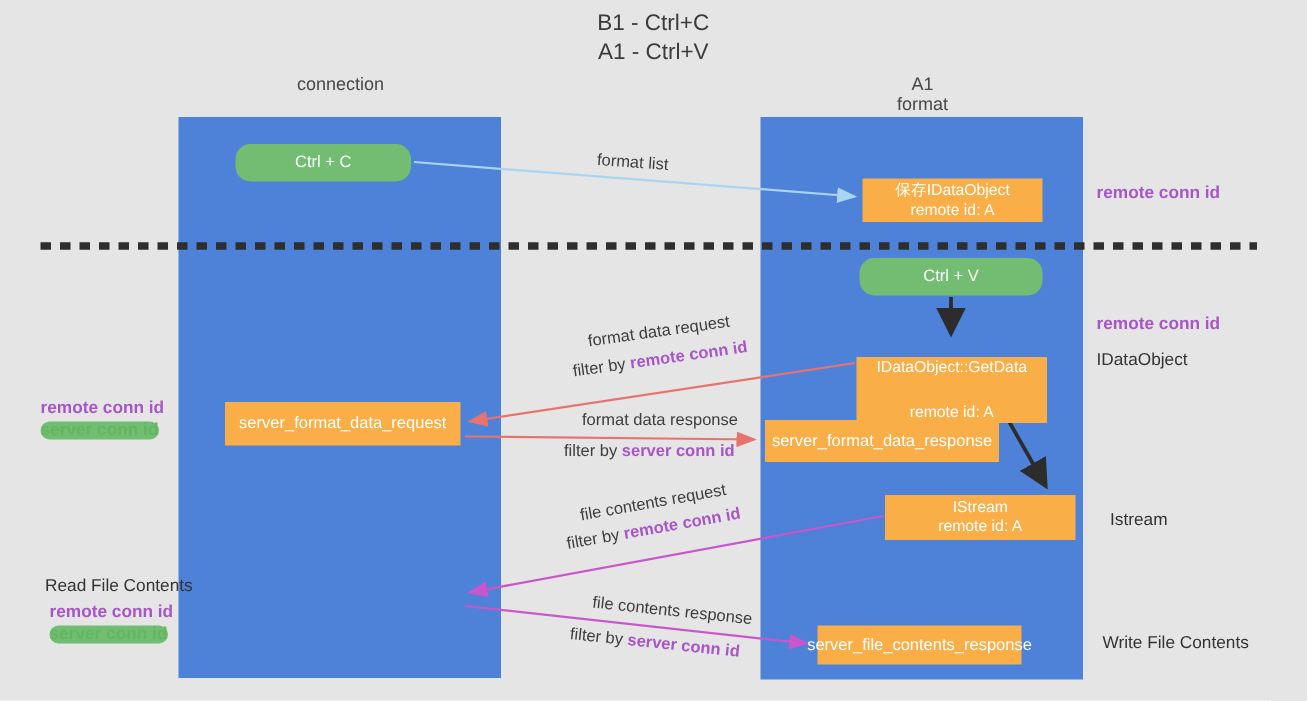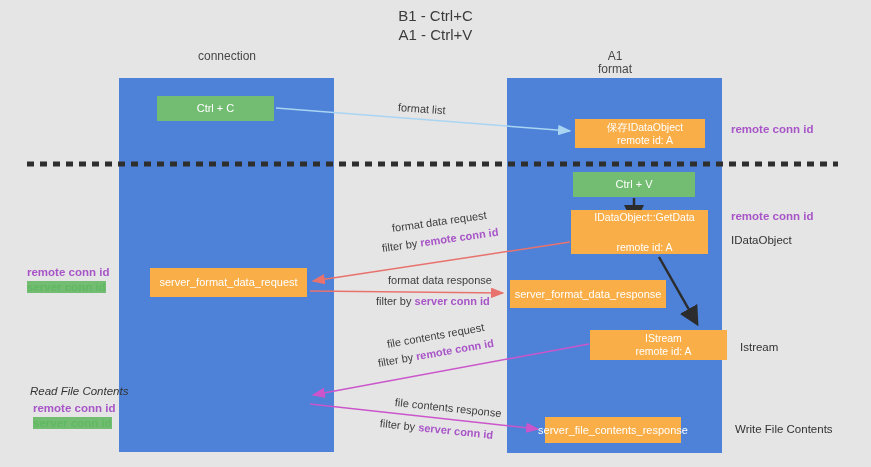--- a/index.html
+++ b/index.html
@@ -12,28 +12,28 @@
   .col-header.left  { left:152px; top:50px; width:150px; }
   .col-header.right { left:540px; top:50px; width:150px; }
 
   .lifeline { position:absolute; background:var(--column-blue); }
   .lifeline.left  { left:119px; top:78px; width:215px; height:374px; }
   .lifeline.right { left:507px; top:78px; width:215px; height:375px; }
 
   .box { position:absolute; display:flex; flex-direction:column; align-items:center;
          justify-content:center; color:#ffffff; text-align:center; line-height:13px;
          font-size:11px; z-index:3; }
-  .box.two { font-size:10.5px;padding-left:10px; }
-  .green  { background:var(--box-green); }
+  .box.two { font-size:10.5px; }
+  .green  { background:var(--box-green);border-radius:10px; }
   .orange { background:var(--box-orange); }
 
   .b-ctrlc    { left:157px; top:96px;  width:117px; height:25px; }
   .b-saveobj  { left:575px; top:119px; width:120px; height:29px; }
   .b-ctrlv    { left:573px; top:172px; width:122px; height:25px; }
-  .b-getdata  { left:571px; top:210px; width:127px; height:44px;gap:17px; }
+  .b-getdata  { left:571px; top:238px; width:127px; height:44px;gap:17px; }
   .b-fmtreq   { left:150px; top:268px; width:157px; height:29px;justify-content:center; }
   .b-fmtresp  { left:510px; top:280px; width:156px; height:28px; }
   .b-istream  { left:590px; top:330px; width:127px; height:30px; }
   .b-filereq  { left:148px; top:384px; width:159px; height:28px; }
   .b-fileresp { left:545px; top:417px; width:136px; height:26px; }
 
   svg.overlay { position:absolute; left:0; top:0; z-index:2; pointer-events:none; }
   .ln-blue    { stroke:var(--lightblue); stroke-width:1.5; }
   .ln-salmon  { stroke:var(--salmon);  stroke-width:1.5; }
   .ln-magenta { stroke:var(--magenta); stroke-width:1.5; }
@@ -63,21 +63,21 @@
   .side.purple { color:var(--purple); font-weight:bold; }
   .side.green  { color:var(--green-label); font-weight:bold; }
 
   .s-rc-top   { left:731px; top:123px; }
   .s-rc-mid   { left:731px; top:210px; }
   .s-dataobj  { left:731px; top:234px; }
   .s-istream  { left:740px; top:341px; }
   .s-write    { left:735px; top:423px; }
   .s-lrc-top  { left:27px;  top:266px; }
   .s-lsc-top  { left:27px;  top:281px; }
-  .s-read     { left:30px;  top:385px;font-style:italic; }
+  .s-read     { left:30px;  top:385px; }
   .s-lrc-bot  { left:33px;  top:402px; }
   .s-lsc-bot  { left:33px;  top:417px; }
 </style>
 </head>
 <body>
 
 <div class="canvas">
 
   <div class="title">
     <div>B1 - Ctrl+C</div>

